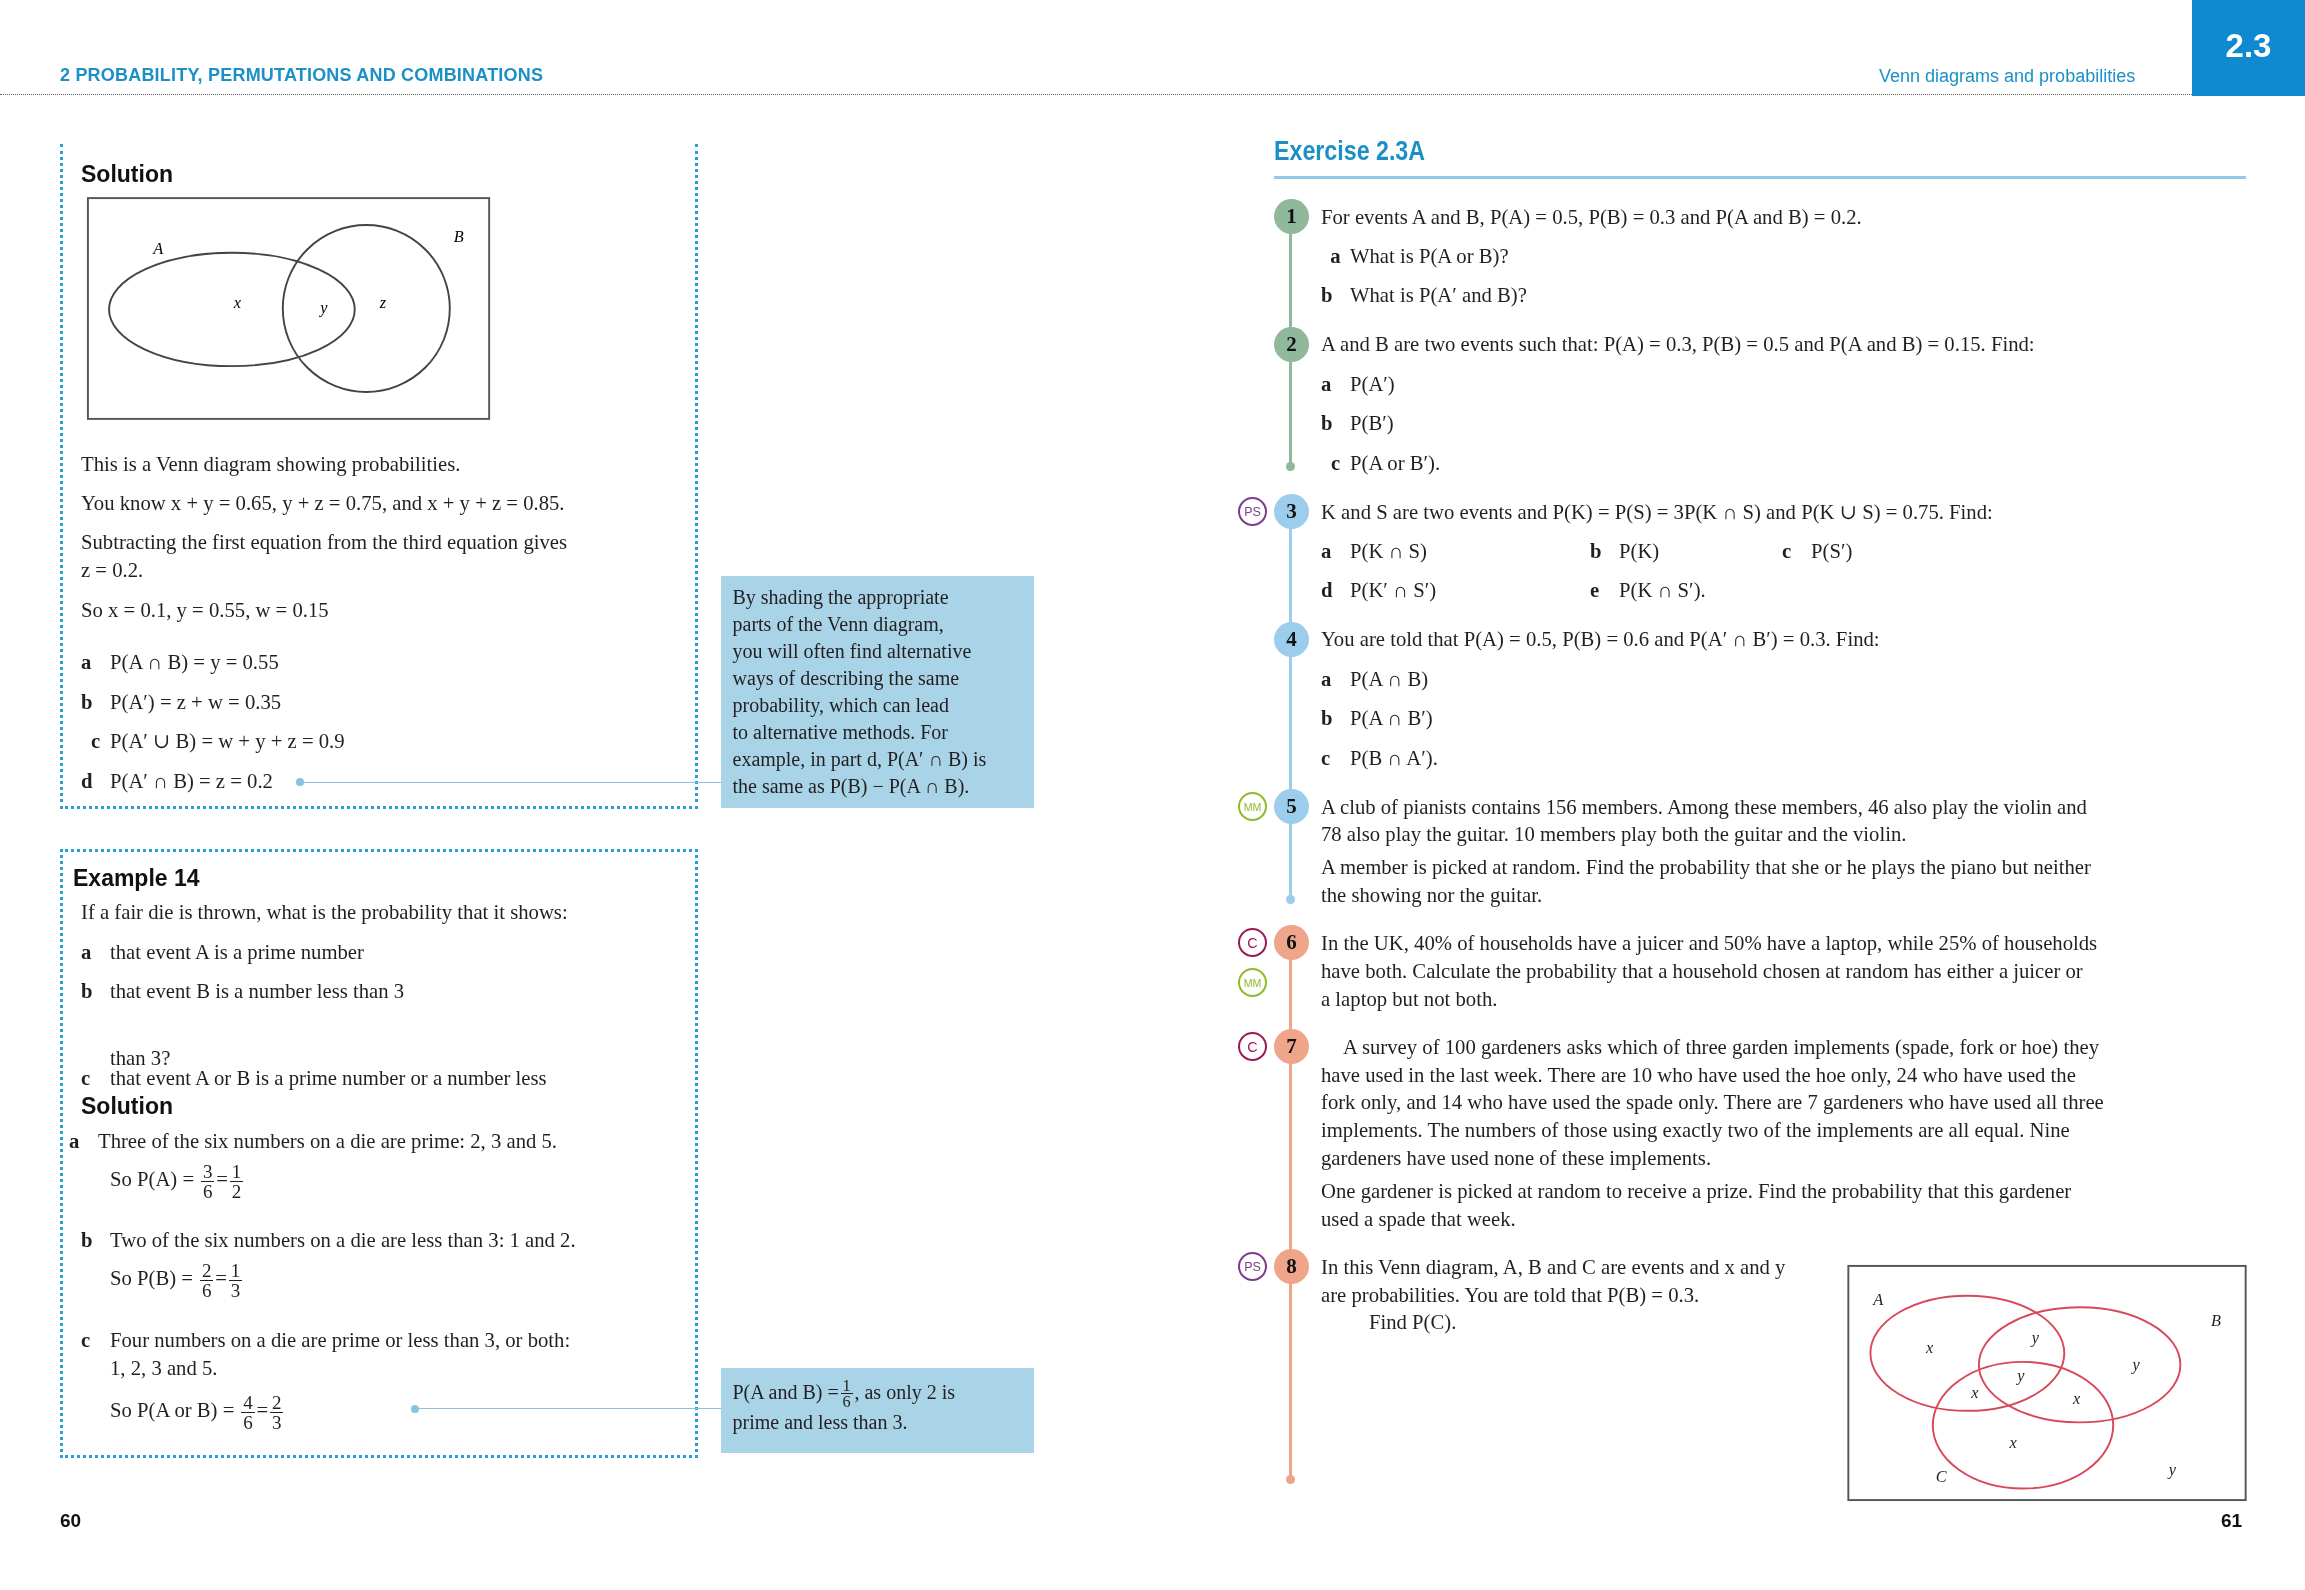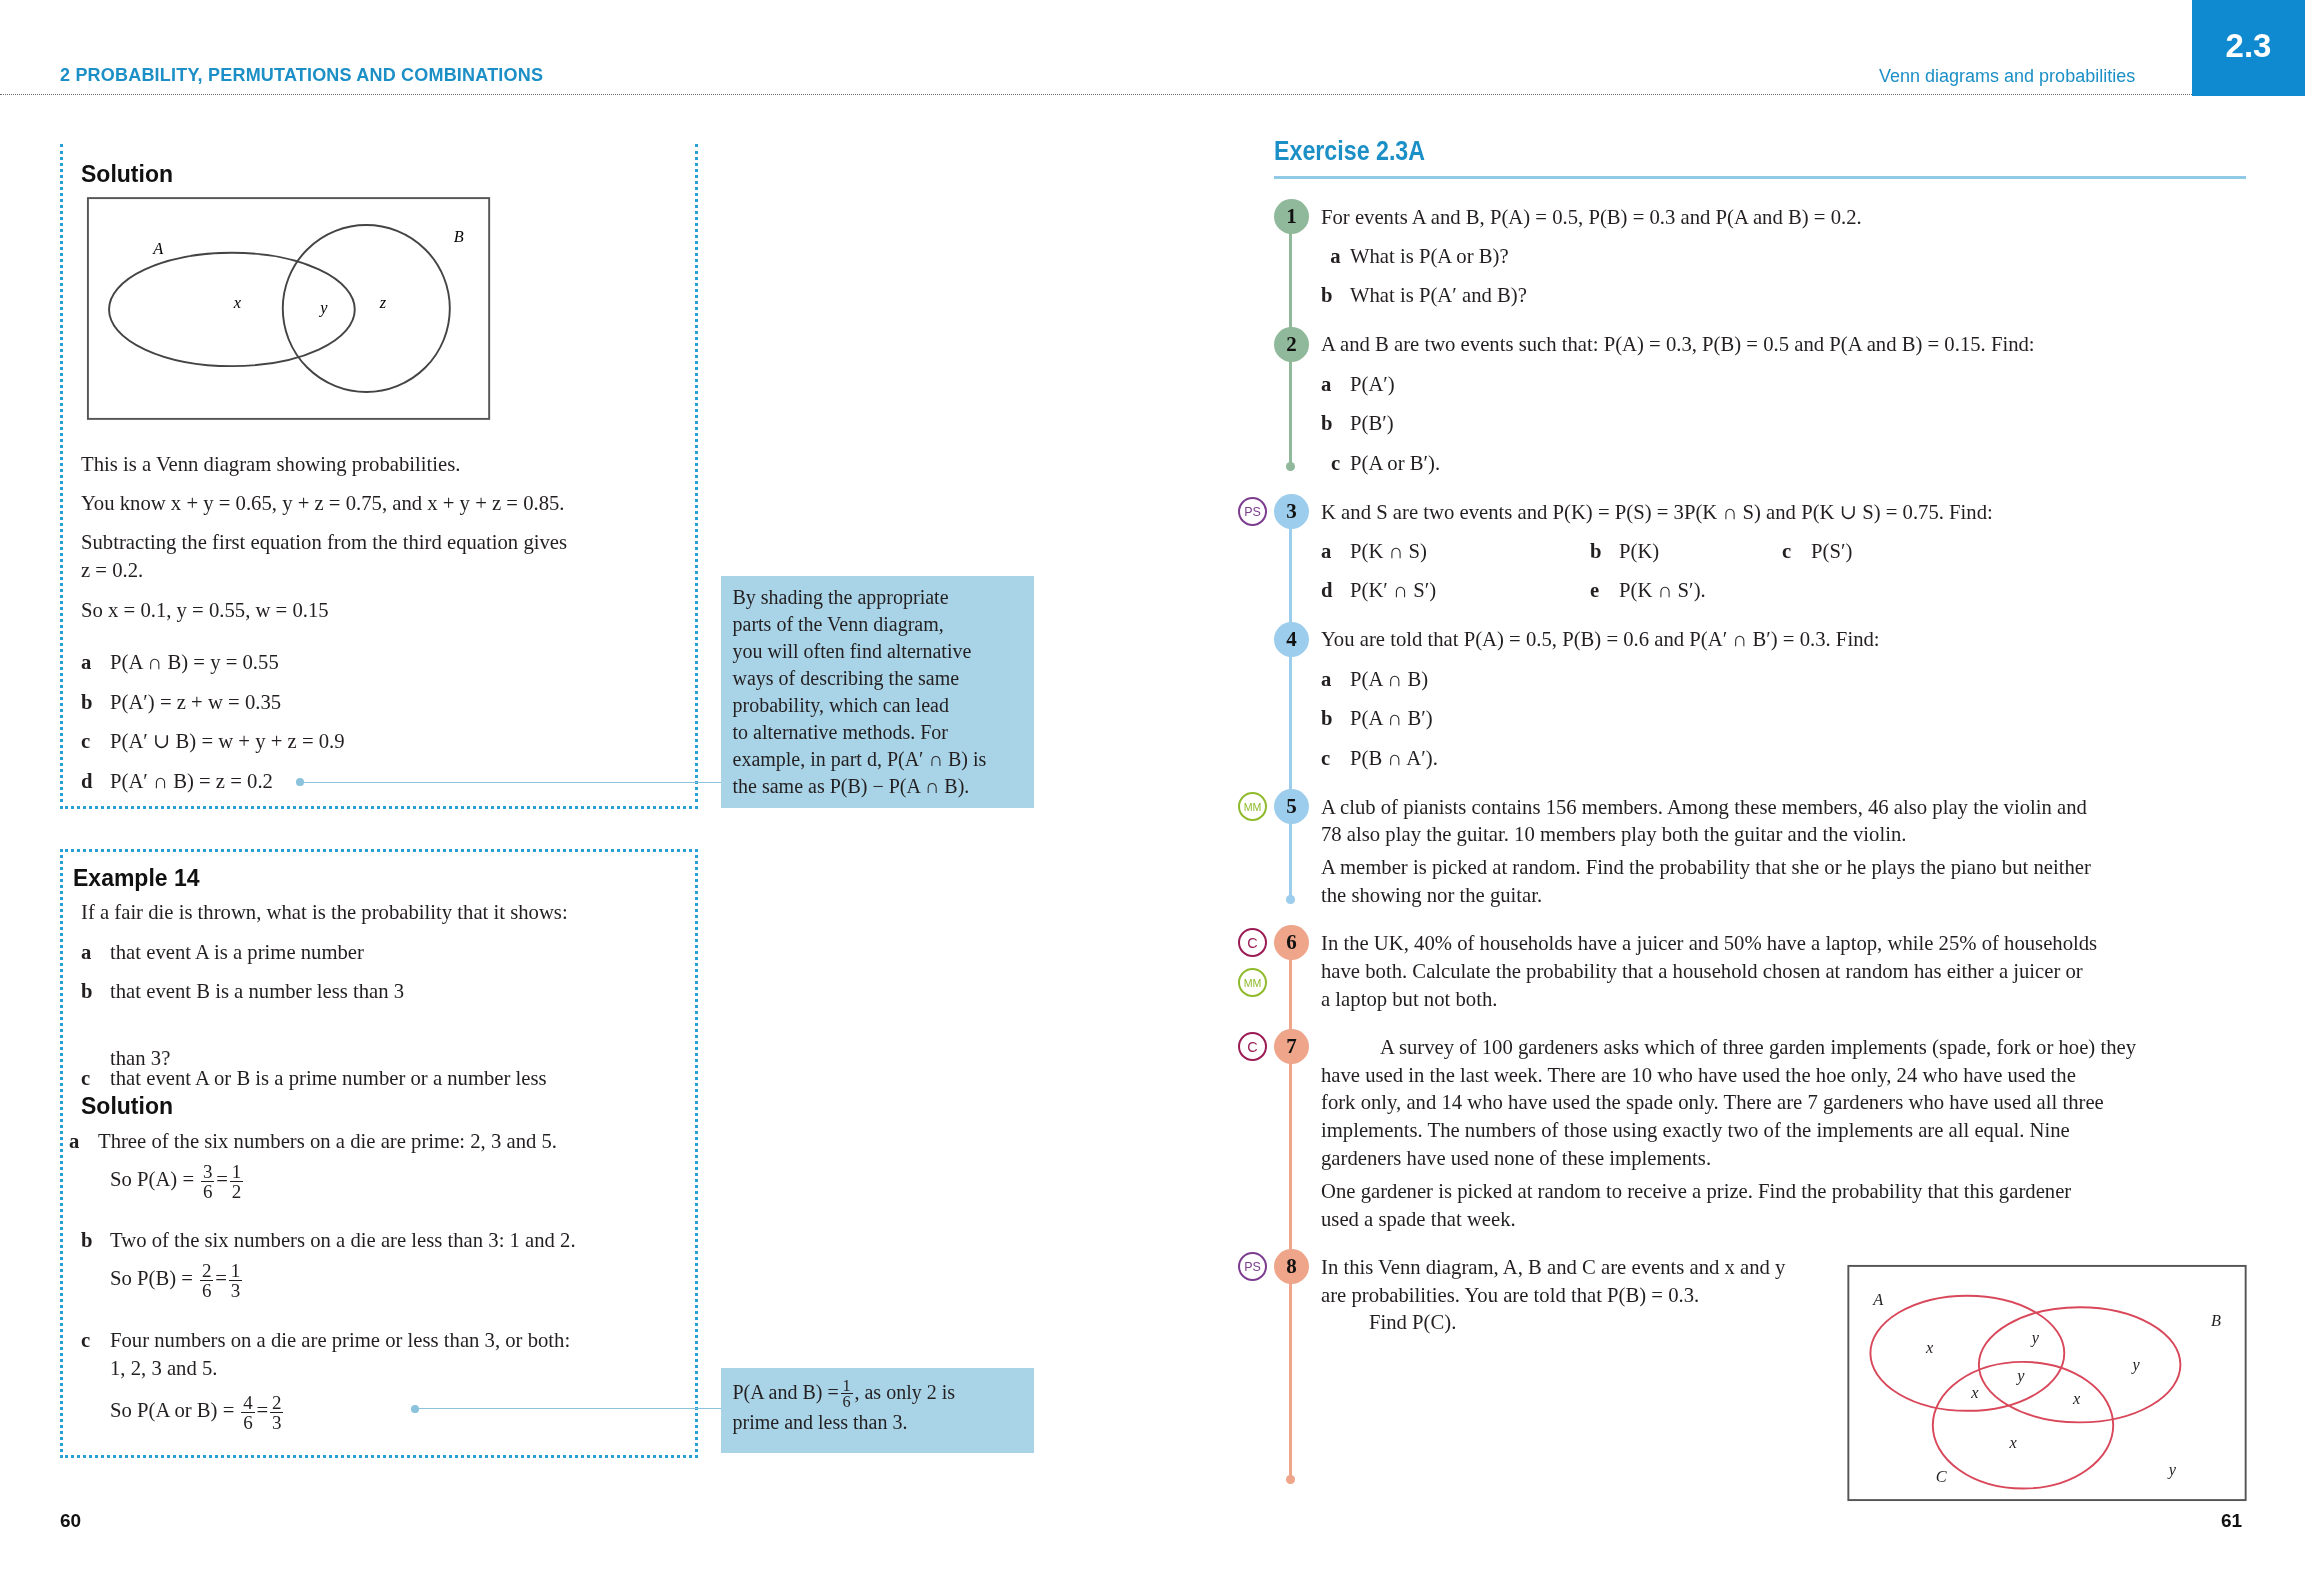--- a/index.html
+++ b/index.html
@@ -61,21 +61,21 @@
 </svg>
 
 <div class="abs t" style="left:81px;top:450px;">This is a Venn diagram showing probabilities.</div>
 <div class="abs t" style="left:81px;top:489px;">You know x + y = 0.65, y + z = 0.75, and x + y + z = 0.85.</div>
 <div class="abs t" style="left:81px;top:528px;">Subtracting the first equation from the third equation gives</div>
 <div class="abs t" style="left:81px;top:556px;">z = 0.2.</div>
 <div class="abs t" style="left:81px;top:596px;">So x = 0.1, y = 0.55, w = 0.15</div>
 
 <div class="abs t" style="left:81px;top:648px;"><span class="lbl">a</span><span>P(A ∩ B) = y = 0.55</span></div>
 <div class="abs t" style="left:81px;top:688px;"><span class="lbl">b</span><span>P(A′) = z + w = 0.35</span></div>
-<div class="abs t" style="left:81px;top:727px;"><span class="lbl">c</span><span>P(A′ ∪ B) = w + y + z = 0.9</span></div>
+<div class="abs t" style="left:81px;top:727px;text-align:center;"><span class="lbl">c</span><span>P(A′ ∪ B) = w + y + z = 0.9</span></div>
 <div class="abs t" style="left:81px;top:767px;"><span class="lbl">d</span><span>P(A′ ∩ B) = z = 0.2</span></div>
 
 <div class="conn-dot" style="left:296px;top:778px;"></div>
 <div class="conn" style="left:302px;top:782px;width:419px;"></div>
 
 <div class="note" style="left:721px;top:576px;width:313px;height:232px;">
   <div>By shading the appropriate</div>
   <div>parts of the Venn diagram,</div>
   <div>you will often find alternative</div>
   <div>ways of describing the same</div>
@@ -190,21 +190,21 @@
 
 <div class="badge cc" style="left:1238px;top:928px;">C</div>
 <div class="badge mm" style="left:1238px;top:968px;">MM</div>
 <div class="qnum salmon" style="left:1274px;top:925px;">6</div>
 <div class="abs t" style="left:1321px;top:929px;">In the UK, 40% of households have a juicer and 50% have a laptop, while 25% of households</div>
 <div class="abs t" style="left:1321px;top:957px;">have both. Calculate the probability that a household chosen at random has either a juicer or</div>
 <div class="abs t" style="left:1321px;top:985px;">a laptop but not both.</div>
 
 <div class="badge cc" style="left:1238px;top:1032px;">C</div>
 <div class="qnum salmon" style="left:1274px;top:1029px;">7</div>
-<div class="abs t" style="left:1380px;top:1033px;">A survey of 100 gardeners asks which of three garden implements (spade, fork or hoe) they</div>
+<div class="abs t" style="left:1343px;top:1033px;">A survey of 100 gardeners asks which of three garden implements (spade, fork or hoe) they</div>
 <div class="abs t" style="left:1321px;top:1061px;">have used in the last week. There are 10 who have used the hoe only, 24 who have used the</div>
 <div class="abs t" style="left:1321px;top:1088px;">fork only, and 14 who have used the spade only. There are 7 gardeners who have used all three</div>
 <div class="abs t" style="left:1321px;top:1116px;">implements. The numbers of those using exactly two of the implements are all equal. Nine</div>
 <div class="abs t" style="left:1321px;top:1144px;">gardeners have used none of these implements.</div>
 <div class="abs t" style="left:1321px;top:1177px;">One gardener is picked at random to receive a prize. Find the probability that this gardener</div>
 <div class="abs t" style="left:1321px;top:1205px;">used a spade that week.</div>
 
 <div class="badge ps" style="left:1238px;top:1252px;">PS</div>
 <div class="qnum salmon" style="left:1274px;top:1249px;">8</div>
 <div class="abs t" style="left:1321px;top:1253px;">In this Venn diagram, A, B and C are events and x and y</div>

